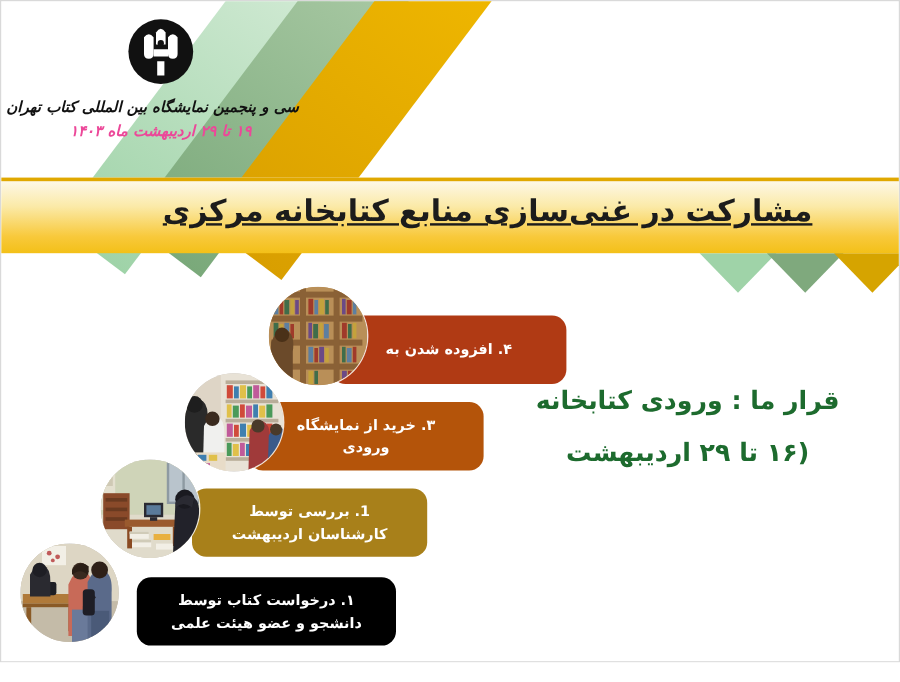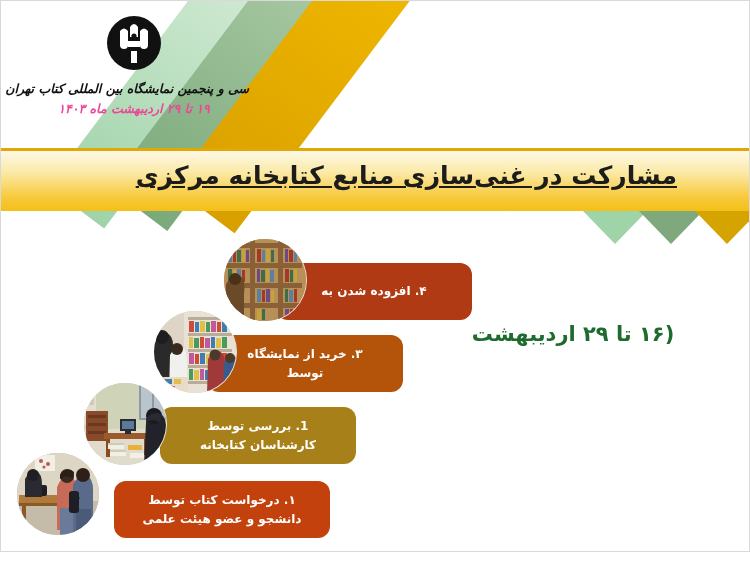--- a/index.html
+++ b/index.html
@@ -277,21 +277,21 @@
         </g>
         <path d="M2 46 q6 -14 13 -10 q7 4 5 18 l0 28 l-20 0 z" fill="#6b4a2a"></path>
         <circle cx="11" cy="40" r="6" fill="#4a3118"></circle>
       </svg>
     </div>
   </div>
 
   <div class="step">
     <div class="step-box" style="right:346px; top:334px; width:196px; height:57px; background:#b4540a;">
       <span>۳. خرید از نمایشگاه</span>
-      <span>توسط</span>
+      <span>ورودی</span>
     </div>
     <div class="step-photo" style="right:513px; top:310px; width:82px; height:82px;">
       <svg viewBox="0 0 82 82" width="82" height="82" aria-hidden="true">
         <rect width="82" height="82" fill="#ded5c6"></rect>
         <rect x="30" y="0" width="52" height="82" fill="#e8e2d6"></rect>
         <g>
           <rect x="34" y="6" width="44" height="3" fill="#b9ad99"></rect>
           <rect x="34" y="22" width="44" height="3" fill="#b9ad99"></rect>
           <rect x="34" y="38" width="44" height="3" fill="#b9ad99"></rect>
           <rect x="34" y="54" width="44" height="3" fill="#b9ad99"></rect>
@@ -345,21 +345,21 @@
           <rect x="4" y="75" width="7" height="5" fill="#4a9a5a"></rect>
           <rect x="14" y="75" width="7" height="5" fill="#c05a9a"></rect>
         </g>
       </svg>
     </div>
   </div>
 
   <div class="step">
     <div class="step-box" style="right:393px; top:406px; width:196px; height:57px; background:#a8801a;">
       <span>1. بررسی توسط</span>
-      <span>کارشناسان کتابخانه</span>
+      <span>کارشناسان اردیبهشت</span>
     </div>
     <div class="step-photo" style="right:583px; top:382px; width:82px; height:82px;">
       <svg viewBox="0 0 82 82" width="82" height="82" aria-hidden="true">
         <rect width="82" height="82" fill="#d8d2c0"></rect>
         <rect x="0" y="0" width="82" height="46" fill="#cfd4b8"></rect>
         <rect x="56" y="2" width="26" height="34" fill="#b9c4cc"></rect>
         <rect x="56" y="2" width="26" height="34" fill="none" stroke="#8e9aa2" stroke-width="2"></rect>
         <rect x="68" y="2" width="2" height="34" fill="#8e9aa2"></rect>
         <rect x="0" y="8" width="12" height="34" fill="#e4e0cf"></rect>
         <rect x="4" y="14" width="6" height="8" fill="#cfc9b4"></rect>
@@ -385,21 +385,21 @@
         <g>
           <path d="M62 40 q6 -12 13 -10 q8 3 7 18 l0 34 l-22 0 z" fill="#22222a"></path>
           <circle cx="70" cy="33" r="8" fill="#1a1a20"></circle>
           <path d="M62 36 q8 -10 16 -4 l-2 8 q-7 -6 -14 0 z" fill="#2a2a32"></path>
         </g>
       </svg>
     </div>
   </div>
 
   <div class="step">
-    <div class="step-box" style="right:419px; top:480px; width:216px; height:57px; background:#c2410c;">
+    <div class="step-box" style="right:419px; top:480px; width:216px; height:57px; background:#000000;">
       <span>۱. درخواست کتاب توسط</span>
       <span>دانشجو و عضو هیئت علمی</span>
     </div>
     <div class="step-photo" style="right:650px; top:452px; width:82px; height:82px;">
       <svg viewBox="0 0 82 82" width="82" height="82" aria-hidden="true">
         <rect width="82" height="82" fill="#cfc6b4"></rect>
         <rect x="0" y="0" width="82" height="48" fill="#ddd6c4"></rect>
         <rect x="18" y="2" width="20" height="16" fill="#f2efe6"></rect>
         <g fill="#c05a5a">
           <circle cx="24" cy="8" r="2"></circle>
@@ -428,16 +428,17 @@
           <rect x="59" y="56" width="15" height="26" fill="#4a5a78"></rect>
           <circle cx="66" cy="22" r="7" fill="#2e2018"></circle>
           <path d="M59 40 q-8 6 -7 18 l5 1 q0 -10 6 -14 z" fill="#2a2a32"></path>
           <rect x="52" y="38" width="10" height="22" rx="3" fill="#1e1e26"></rect>
         </g>
       </svg>
     </div>
   </div>
 
   <div class="info">
+    <div class="info-line">قرار ما : ورودی کتابخانه</div>
     <div class="info-line">(۱۶ تا ۲۹ اردیبهشت</div>
   </div>
 
 </div>
 
 </body></html>

